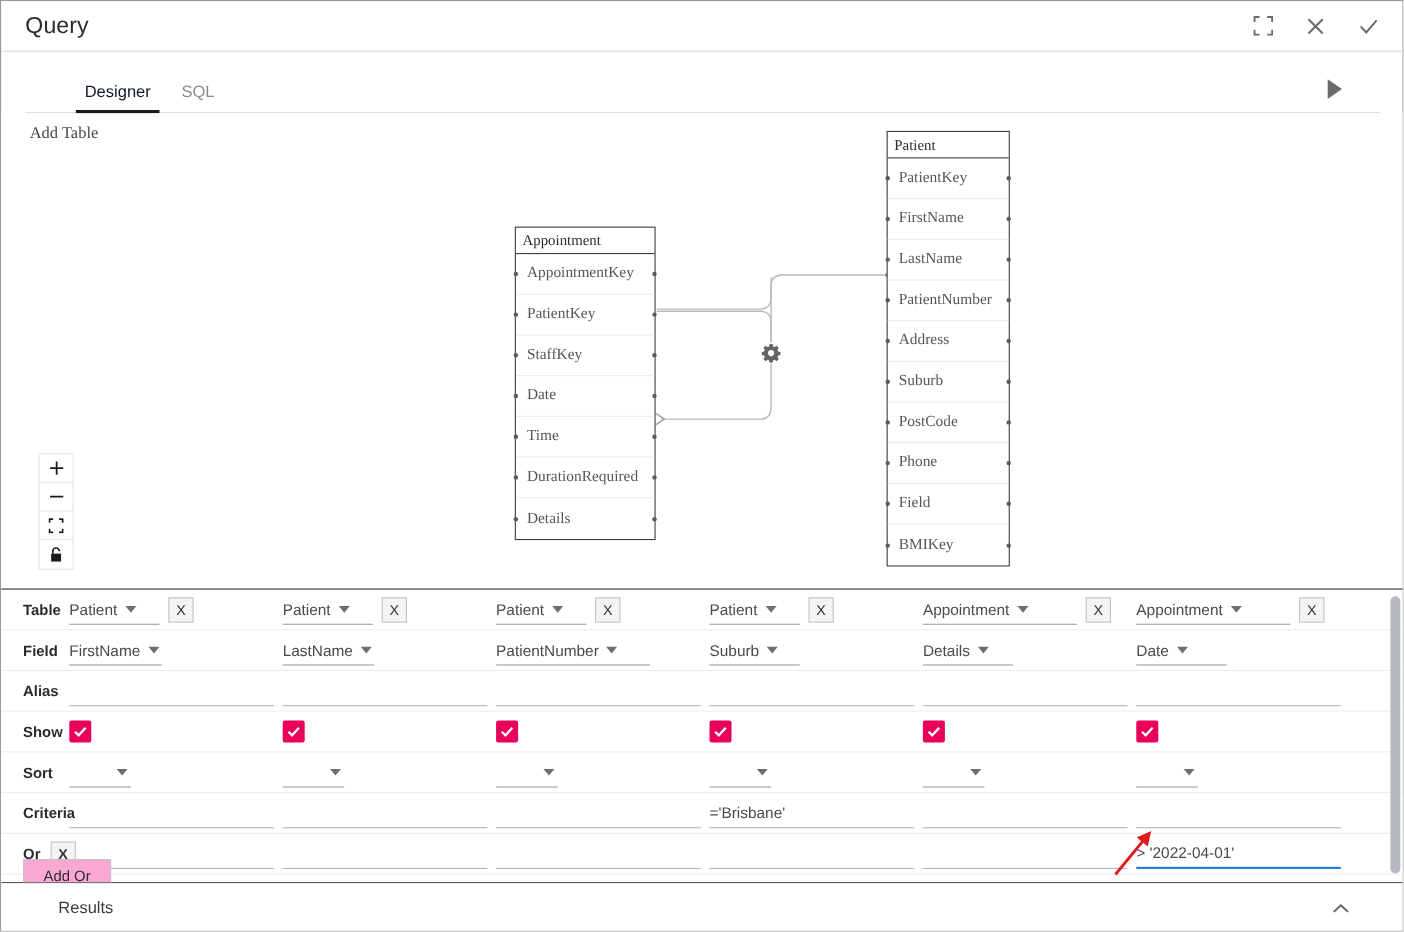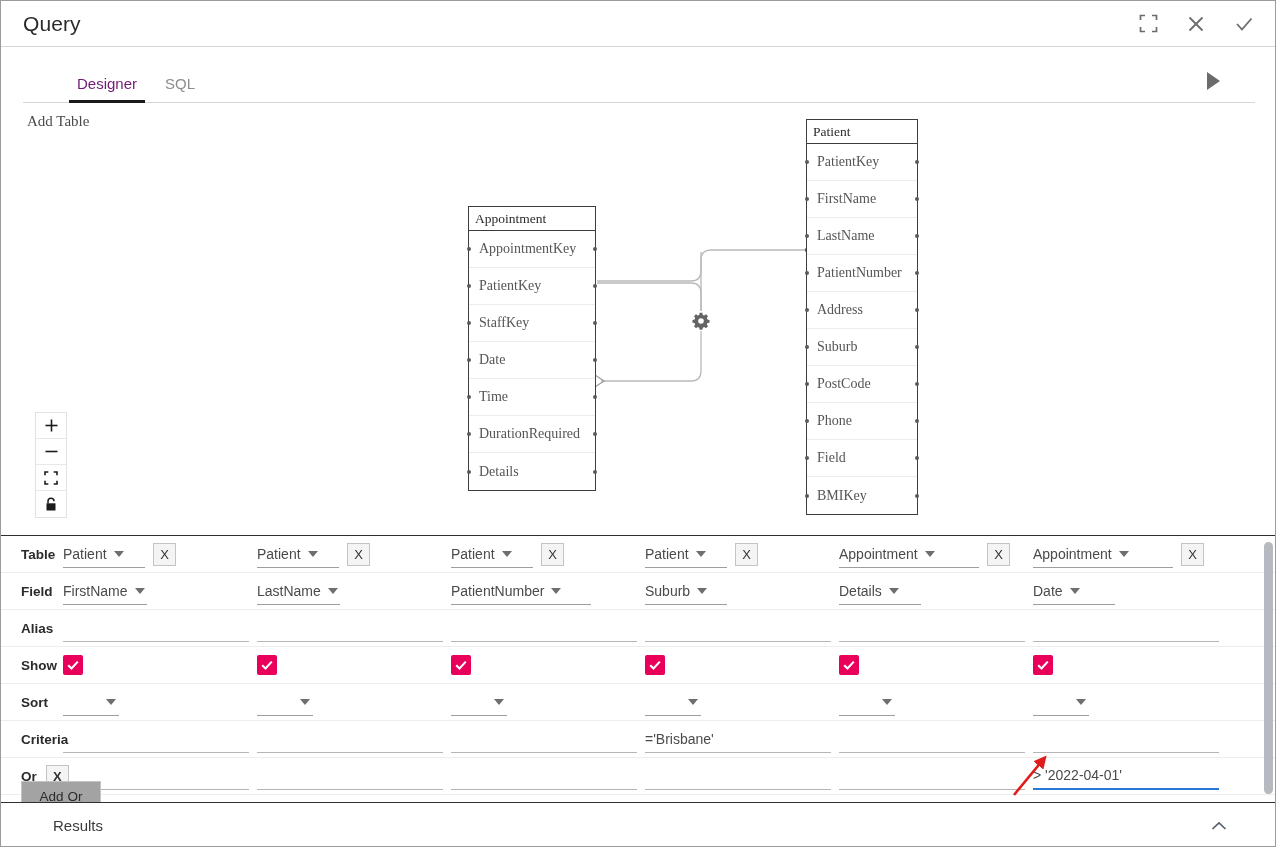--- a/index.html
+++ b/index.html
@@ -52,21 +52,21 @@
   }
   .tabs { display: flex; align-items: flex-end; margin-left: 62px; }
   .tab {
     position: relative;
     padding: 0 14px 12px 14px;
     font-size: 15px;
     color: #8c8c8c;
     cursor: pointer;
     line-height: 1;
   }
-  .tab.active { color: #701a75; }
+  .tab.active { color: #0f172a; }
   .tab.active::after {
     content: "";
     position: absolute;
     left: 6px; right: 6px; bottom: 0;
     height: 3px; background: #1a1a1a;
   }
   .run-btn {
     position: absolute; right: 48px; top: 66px;
     width: 28px; height: 28px;
     display: flex; align-items: center; justify-content: center;
@@ -218,21 +218,21 @@
     font-size: 14px;
     color: #4a4a4a;
     display: flex; align-items: center;
     cursor: text;
   }
   .textfield.focused { border-bottom: 2px solid #2979d6; }
   .addor {
     position: absolute; left: 20px; top: 245px;
     width: 80px; height: 30px;
     border: 1px solid #c4c4c4;
-    background: #a3a3a3;
+    background: #f9a8d4;
     font-size: 13.5px; color: #2b2b2b;
     display: flex; align-items: center; justify-content: center;
     cursor: pointer;
   }
   .gscroll {
     position: absolute; right: 4px; top: 6px;
     width: 9px; height: 252px;
     background: #b6b9c0;
     border-radius: 5px;
     cursor: pointer;

